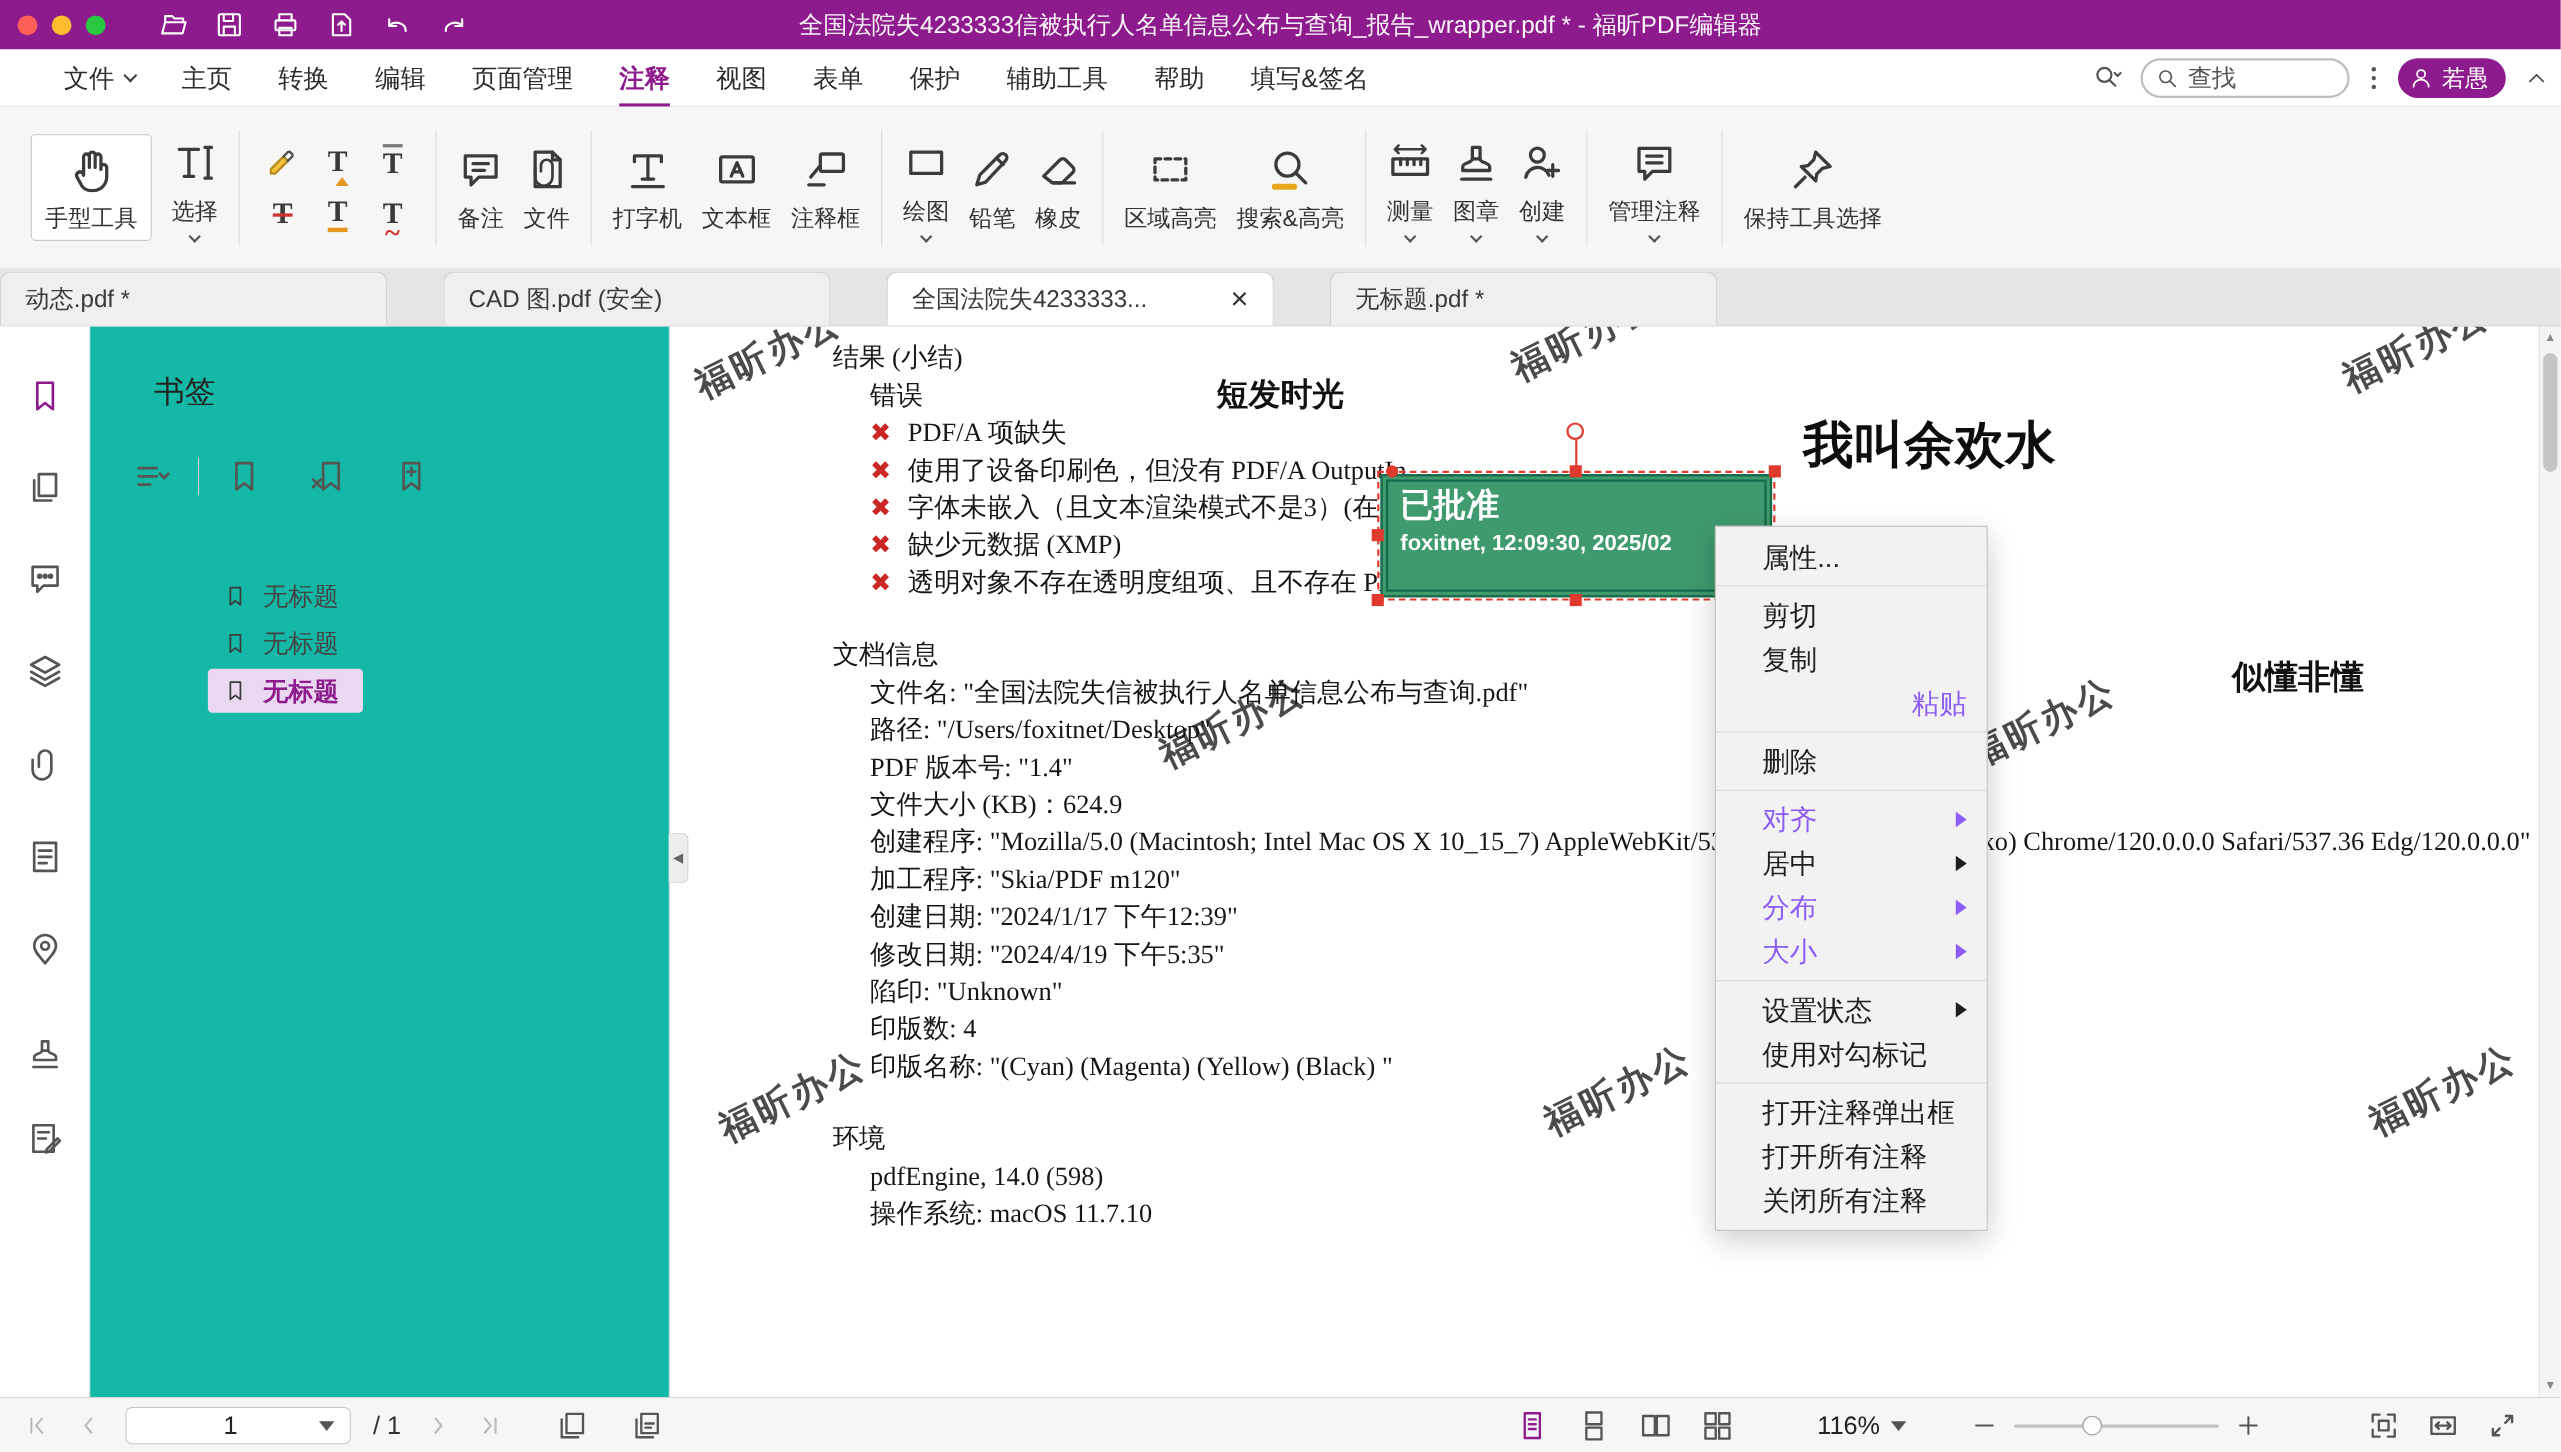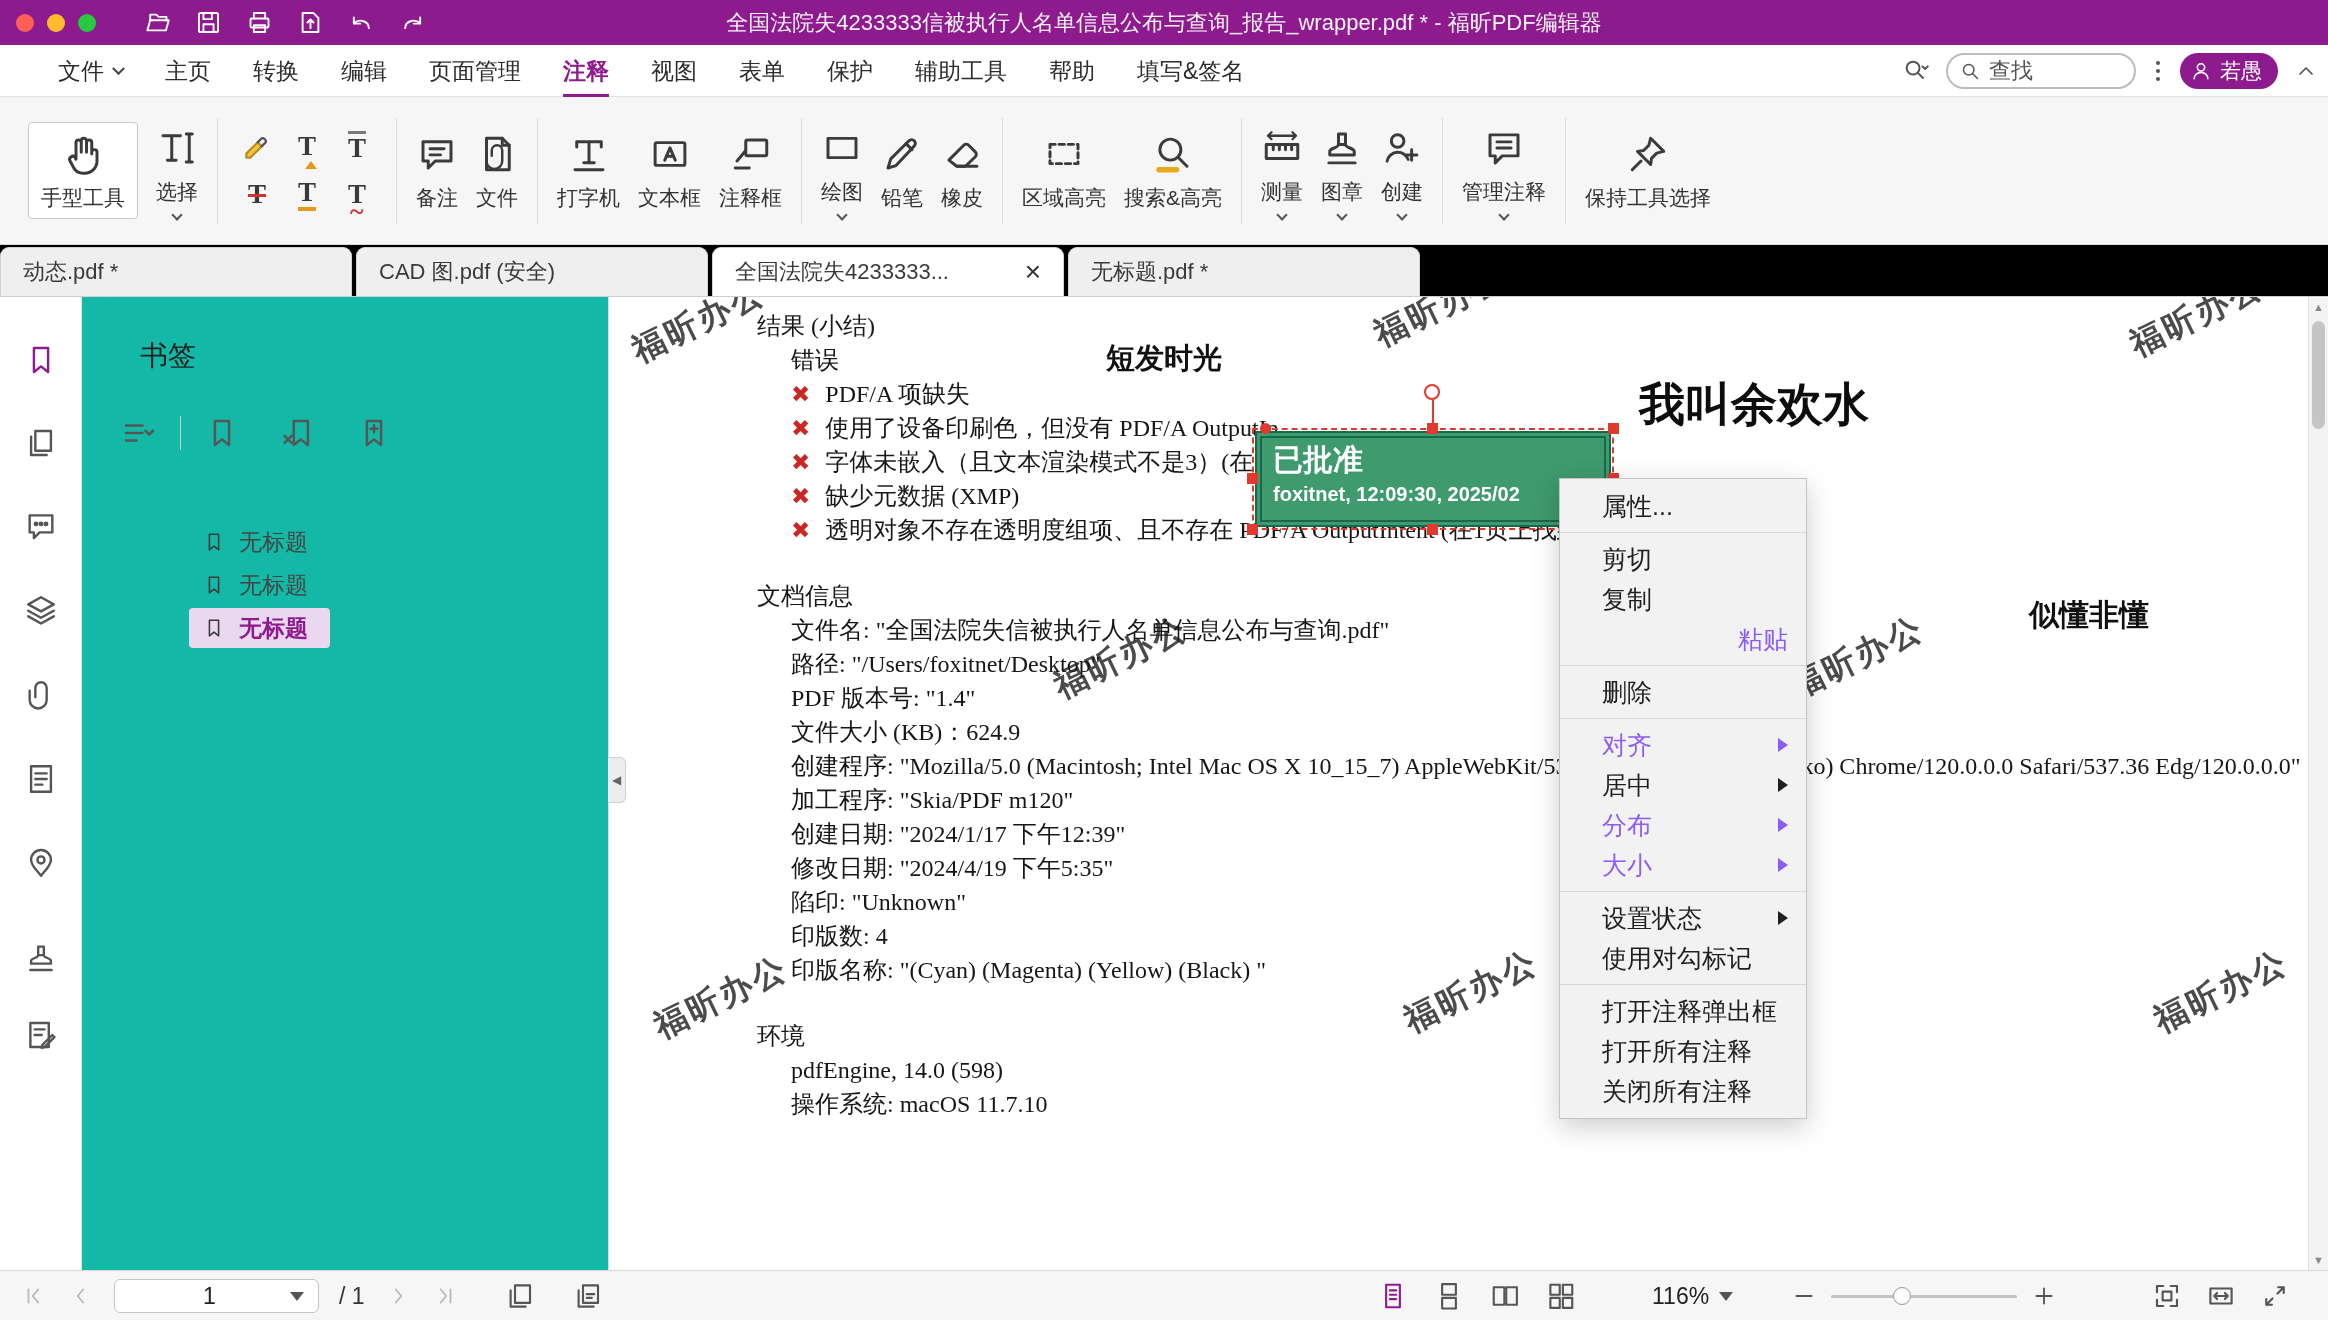--- a/index.html
+++ b/index.html
@@ -56,22 +56,22 @@
   .t-strike { text-decoration:line-through; text-decoration-color:#d2322d; text-decoration-thickness:2.5px; }
   .t-under { border-bottom:4px solid #e8971e; padding-bottom:1px; }
   .t-caret { position:relative; }
   .t-caret::after { content:""; position:absolute; left:7px; bottom:-9px; border-left:6px solid transparent;
     border-right:6px solid transparent; border-bottom:8px solid #e8971e; }
   .t-top { border-top:3px solid #7a7a7a; padding-top:1px; }
   .t-squig { position:relative; }
   .t-squig::after { content:"~"; position:absolute; left:2px; bottom:-17px; color:#d2322d; font-size:26px; font-weight:bold; }
 
   
-  .tabbar { position:absolute; left:0; top:245px; right:0; height:52px; background:#000000;
-    border-bottom:1px solid #cfcfcf; display:flex; align-items:flex-end; }
+  .tabbar { position:absolute; left:0; top:245px; right:0; height:52px; background:#e5e5e5;
+    border-bottom:1px solid #cfcfcf; display:flex; align-items:flex-end;gap:47px; }
   .tab { width:352px; height:49px; background:#efeff0; border:1px solid #d2d2d2; border-bottom:none;
     border-radius:9px 9px 0 0; margin-right:4px; display:flex; align-items:center; padding:0 22px;
     font-size:22px; color:#3a3a3a; }
   .tab.active { background:#fff; }
   .tab-label { overflow:hidden; text-overflow:ellipsis; white-space:nowrap; }
   .tab-close { display:none; margin-left:auto; font-size:28px; color:#333; line-height:1; padding-left:12px; }
   .tab-close.show { display:block; }
   .tab-close::before { content:"×"; }
 
   
@@ -104,21 +104,21 @@
   .err-line { margin-left:34px; }
   .err-line::before { content:"✖"; color:#cb2724; font-size:23px; margin-right:15px;
     font-family:"DejaVu Sans",sans-serif; }
   .sec-gap { height:32px; }
 
   .h-mid { position:absolute; left:497px; top:42px; font-size:29px; font-weight:bold; color:#111; }
   .h-right { position:absolute; left:1030px; top:48px; font-size:46px; font-weight:bold; color:#0d0d0d;margin-top:29px; }
   .h-far { position:absolute; left:1420px; top:298px; font-size:30px; font-weight:bold; color:#111; }
 
   
-  .stamp-wrap { position:absolute; left:646px; top:134px; width:356px; height:96px; }
+  .stamp-wrap { position:absolute; left:646px; top:134px; width:356px; height:112px; }
   .stamp { position:absolute; inset:0; background:#3f9a6e; border:2px solid #156a4a;
     box-shadow:inset 0 0 0 3px #3f9a6e, inset 0 0 0 5px #156a4a; color:#fff; padding:10px 16px; }
   .stamp-title { font-size:30px; font-weight:bold; line-height:1.15; }
   .stamp-meta { font-size:20px; font-weight:bold; margin-top:5px; white-space:nowrap; }
   .sel { position:absolute; inset:-3px; border:2px dashed #e03a2f; pointer-events:none; }
   .hd { position:absolute; width:11px; height:11px; background:#e03a2f; }
   .hd.tl{left:-8px;top:-8px}.hd.tm{left:calc(50% - 6px);top:-8px}.hd.tr{right:-8px;top:-8px}
   .hd.ml{left:-8px;top:calc(50% - 6px)}.hd.mr{right:-8px;top:calc(50% - 6px)}
   .hd.bl{left:-8px;bottom:-8px}.hd.bm{left:calc(50% - 6px);bottom:-8px}.hd.br{right:-8px;bottom:-8px}
   .rot-line { position:absolute; left:calc(50% - 1px); top:-31px; width:2px; height:31px; background:#e03a2f; }

